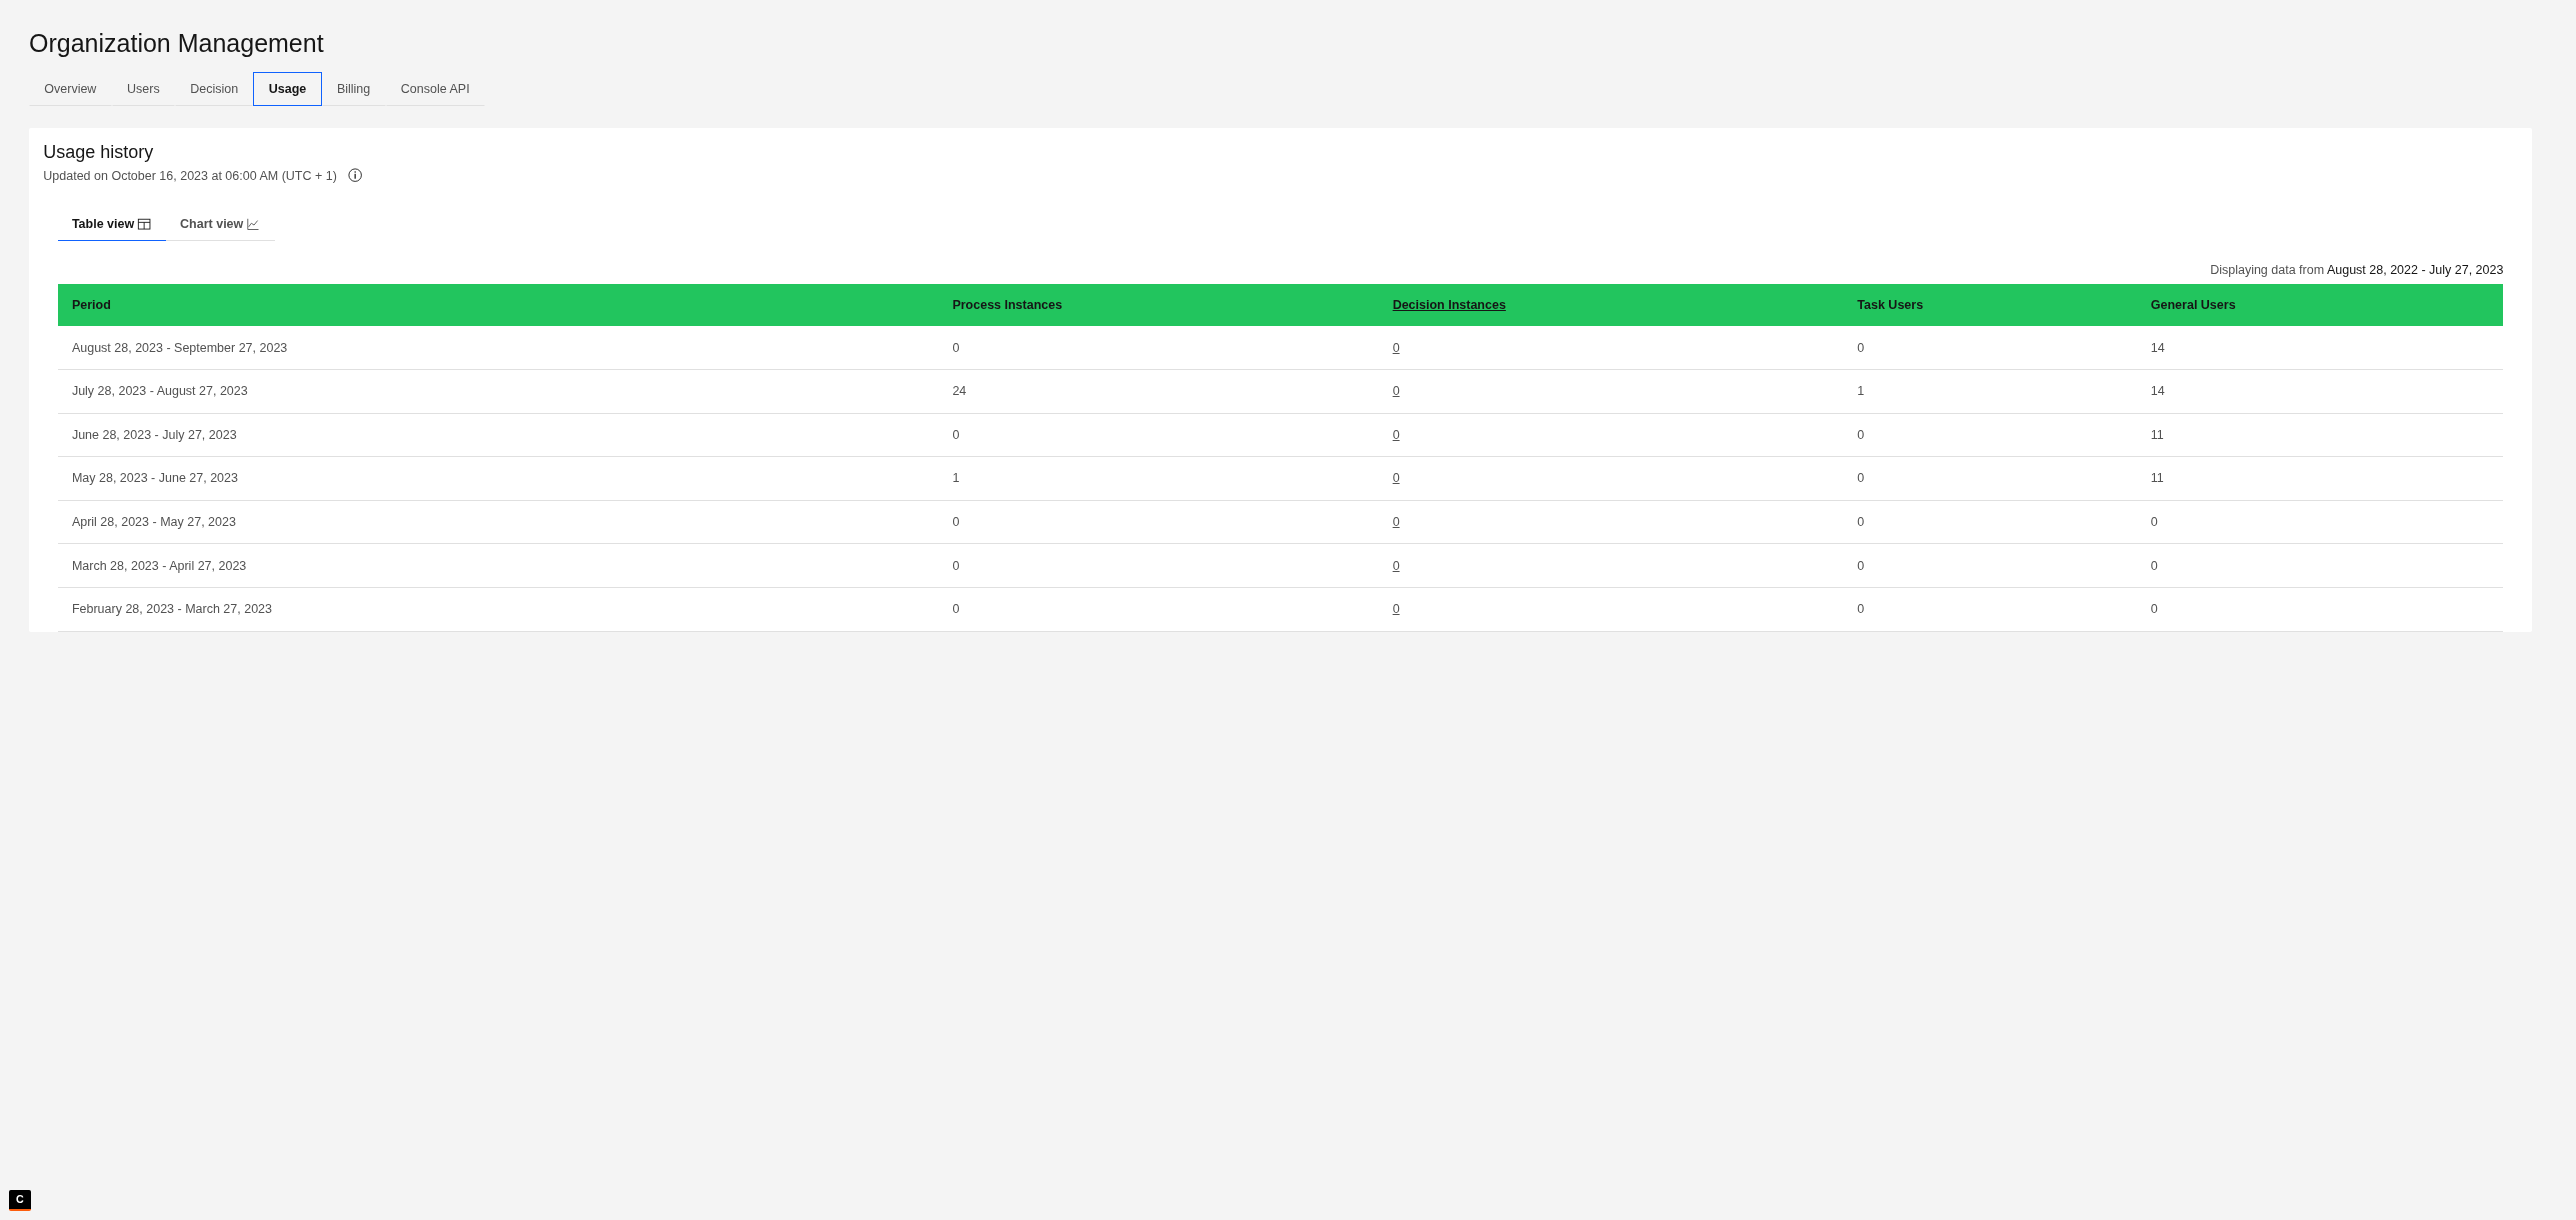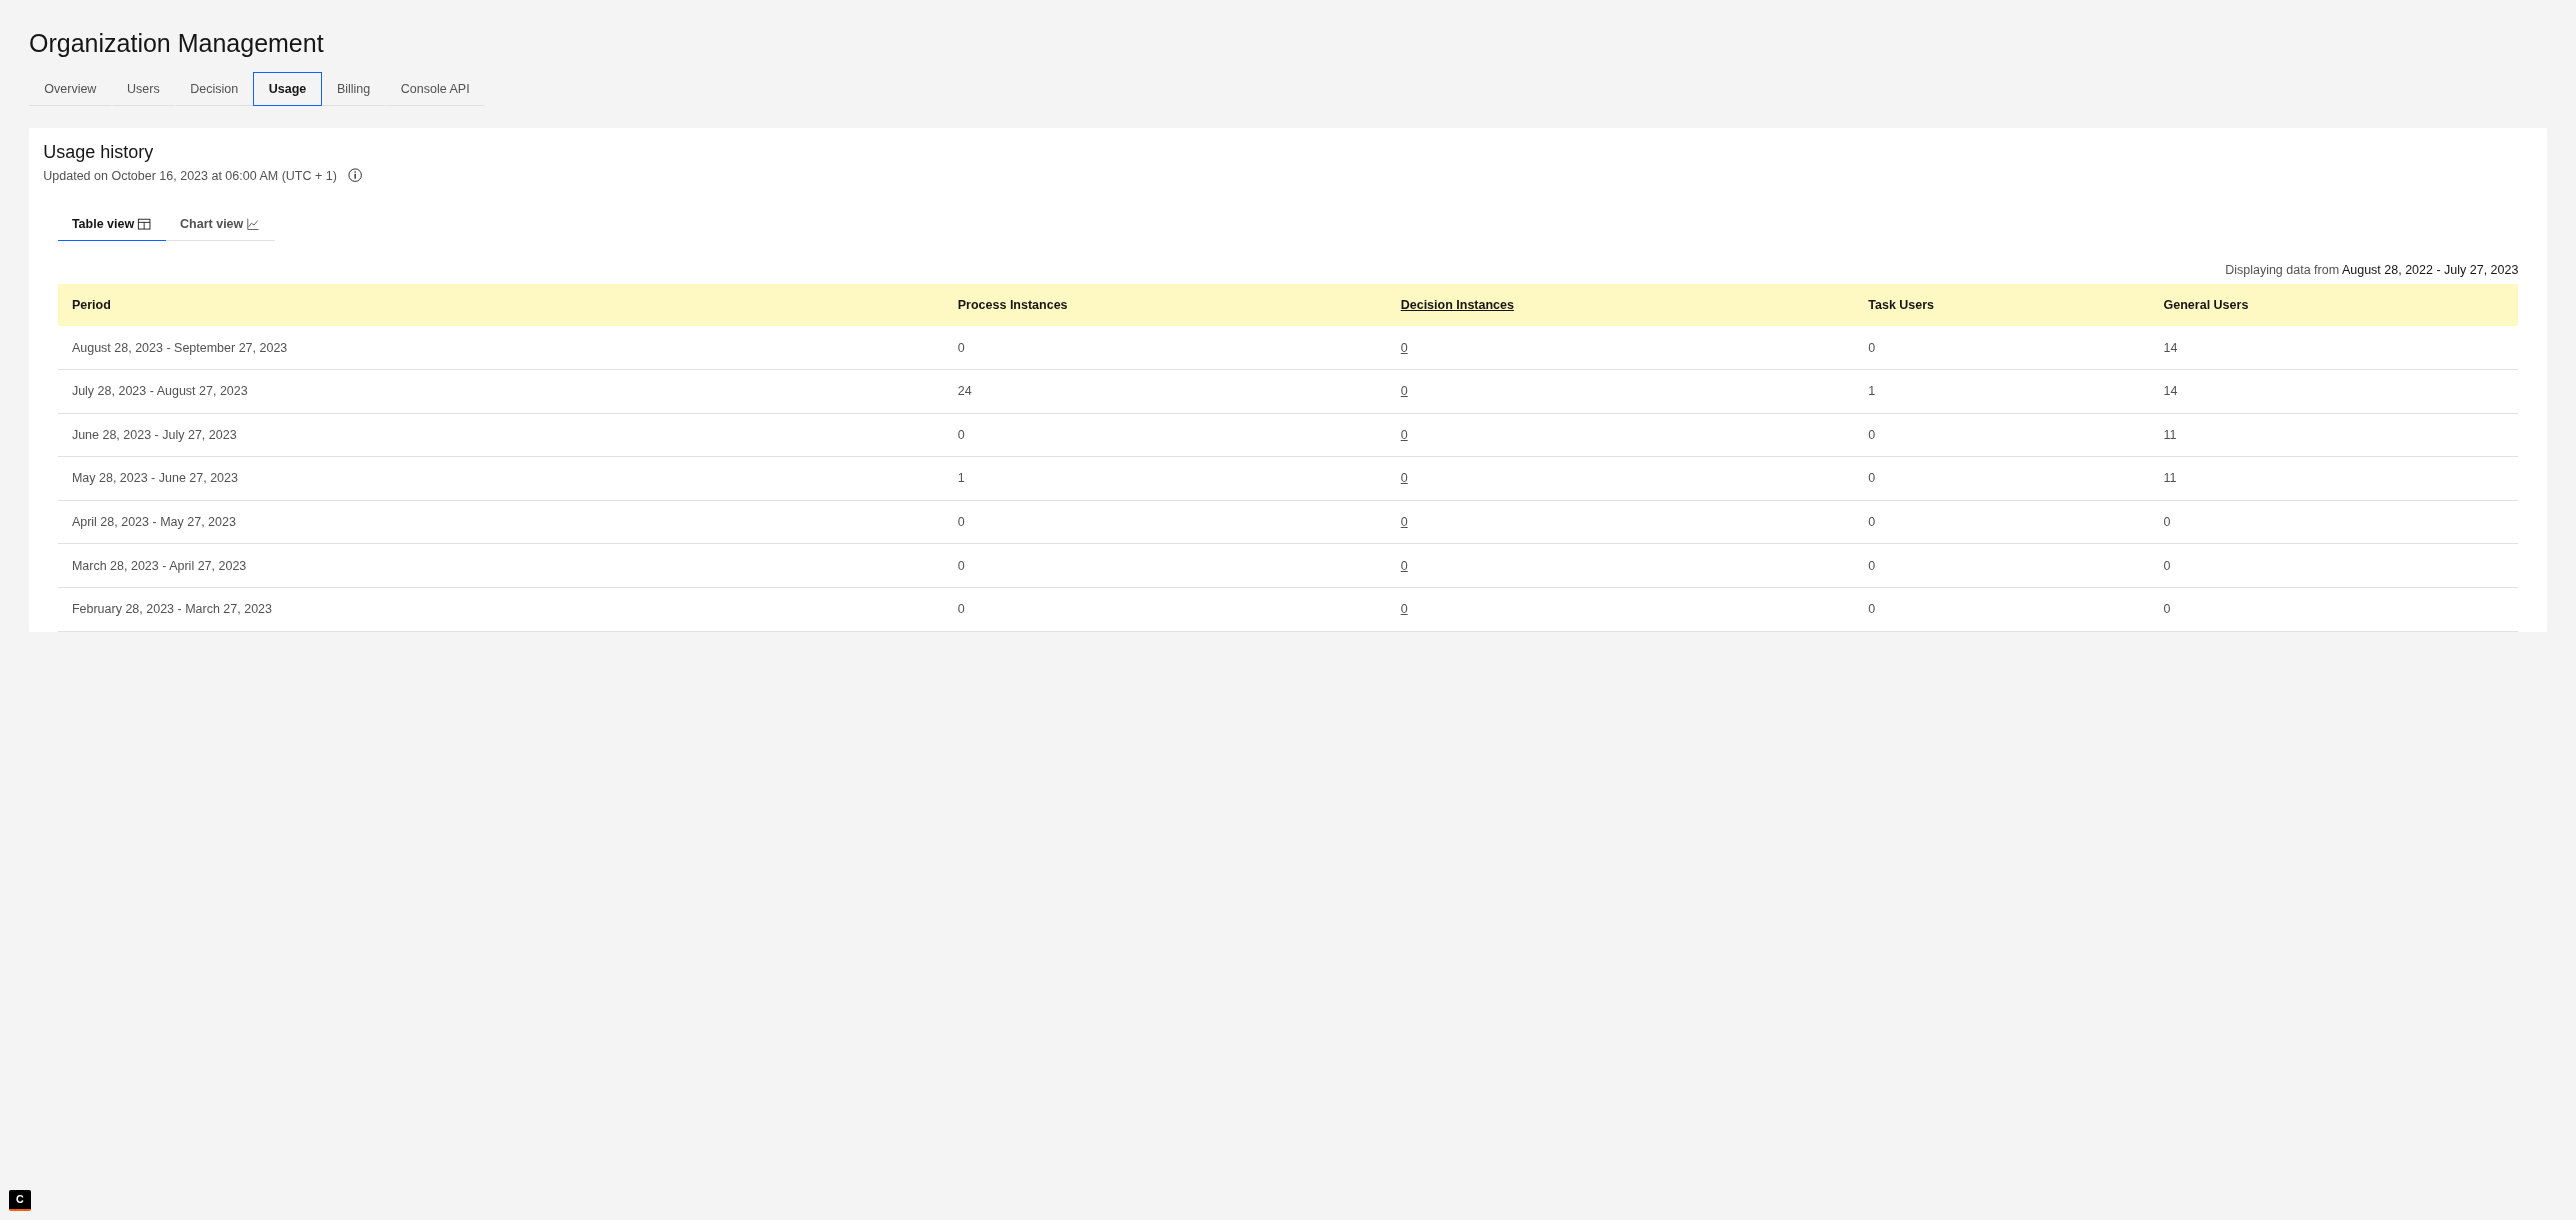--- a/index.html
+++ b/index.html
@@ -7,21 +7,21 @@
       margin: 0;
       padding: 0;
     }
     body {
       font-family: -apple-system, BlinkMacSystemFont, "Segoe UI", "Helvetica Neue", Arial, sans-serif;
       background: #f4f4f4;
       color: #161616;
       font-size: 12.5px;
     }
     .page-container {
-      padding: 29px 29px 0 29px;
+      padding: 29px 44px 0 29px;
     }
     .page-title {
       font-size: 25px;
       font-weight: 400;
       color: #161616;
       margin-bottom: 14.3px;
     }
     .main-tabs {
       display: flex;
       border-bottom: none;
@@ -108,21 +108,21 @@
       color: #161616;
     }
     .usage-table-wrapper {
       padding: 0 14.3px;
     }
     .usage-table {
       width: 100%;
       border-collapse: collapse;
     }
     .usage-table thead th {
-      background: #fef9c3;
+      background: #22c55e;
       text-align: left;
       padding: 14.3px;
       font-weight: 600;
       font-size: 12.5px;
       color: #161616;
     }
     .usage-table tbody td {
       padding: 14.3px;
       font-size: 12.5px;
       color: #525252;

